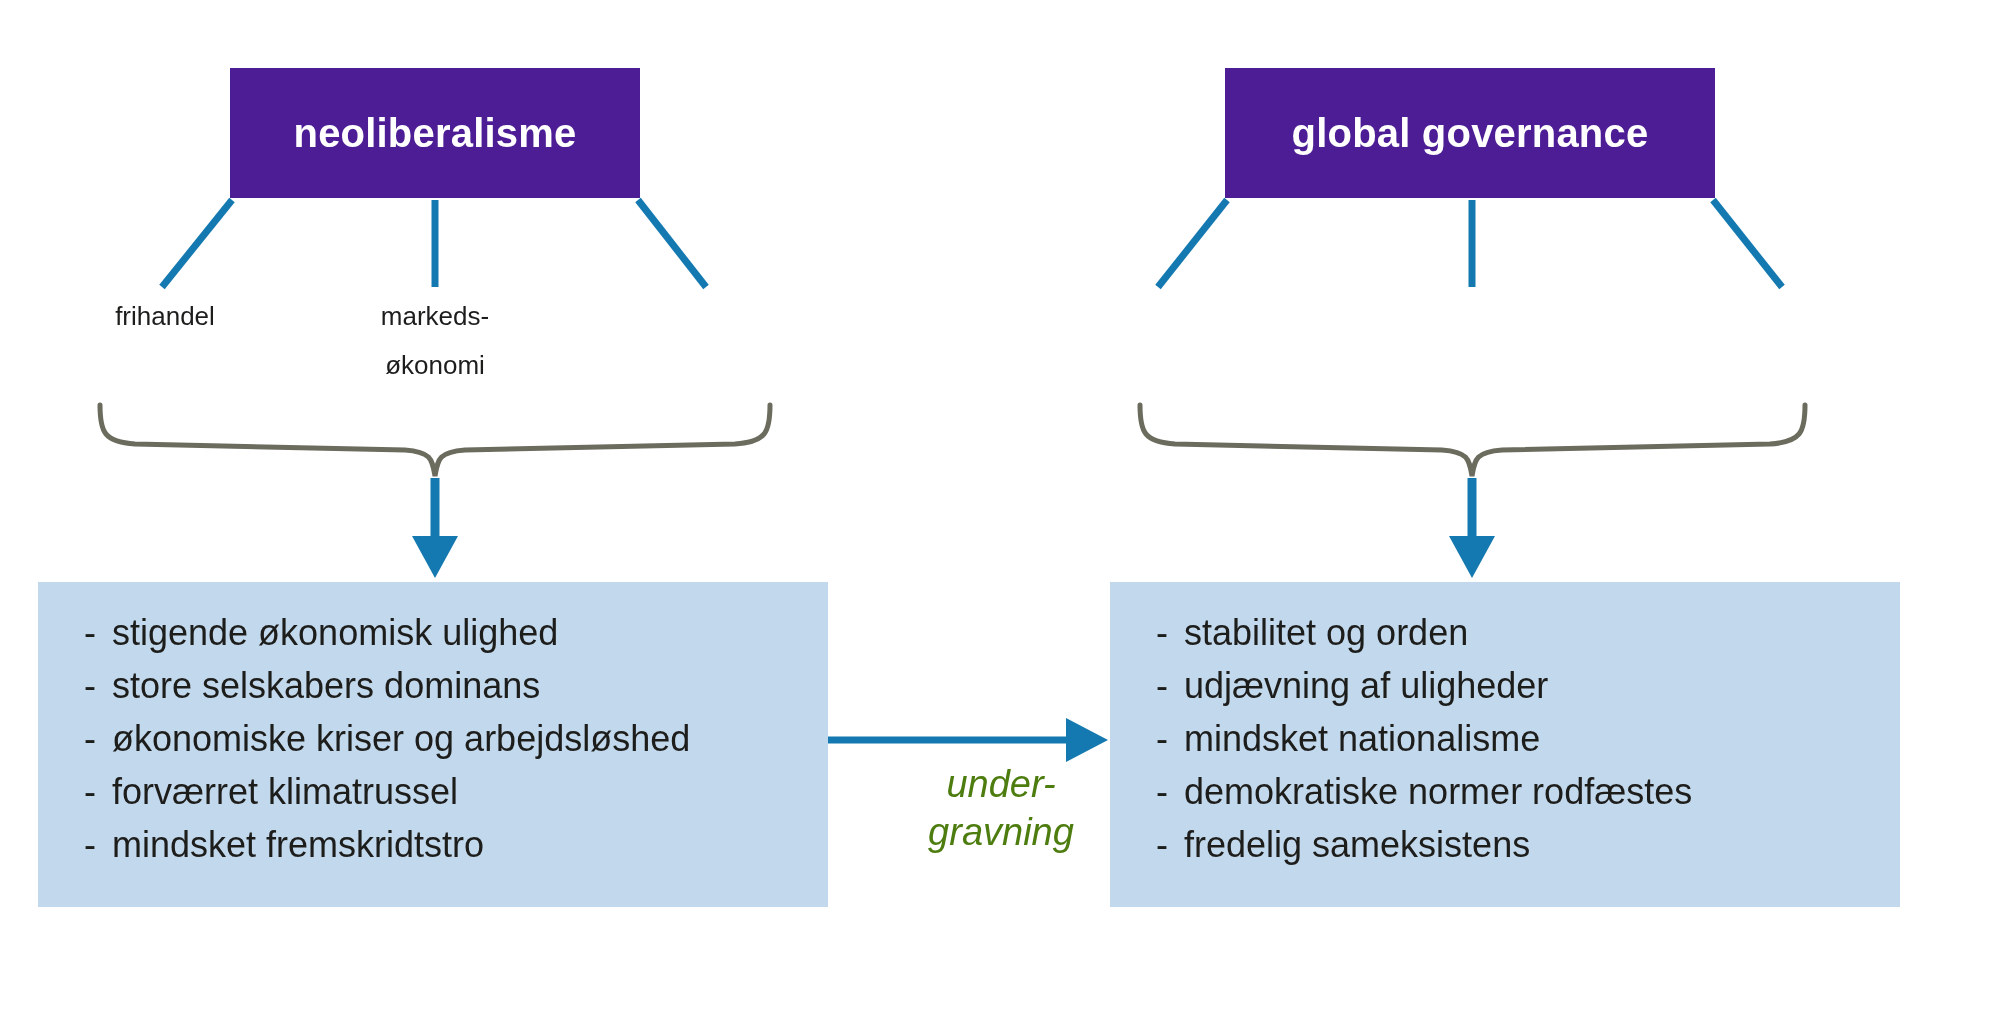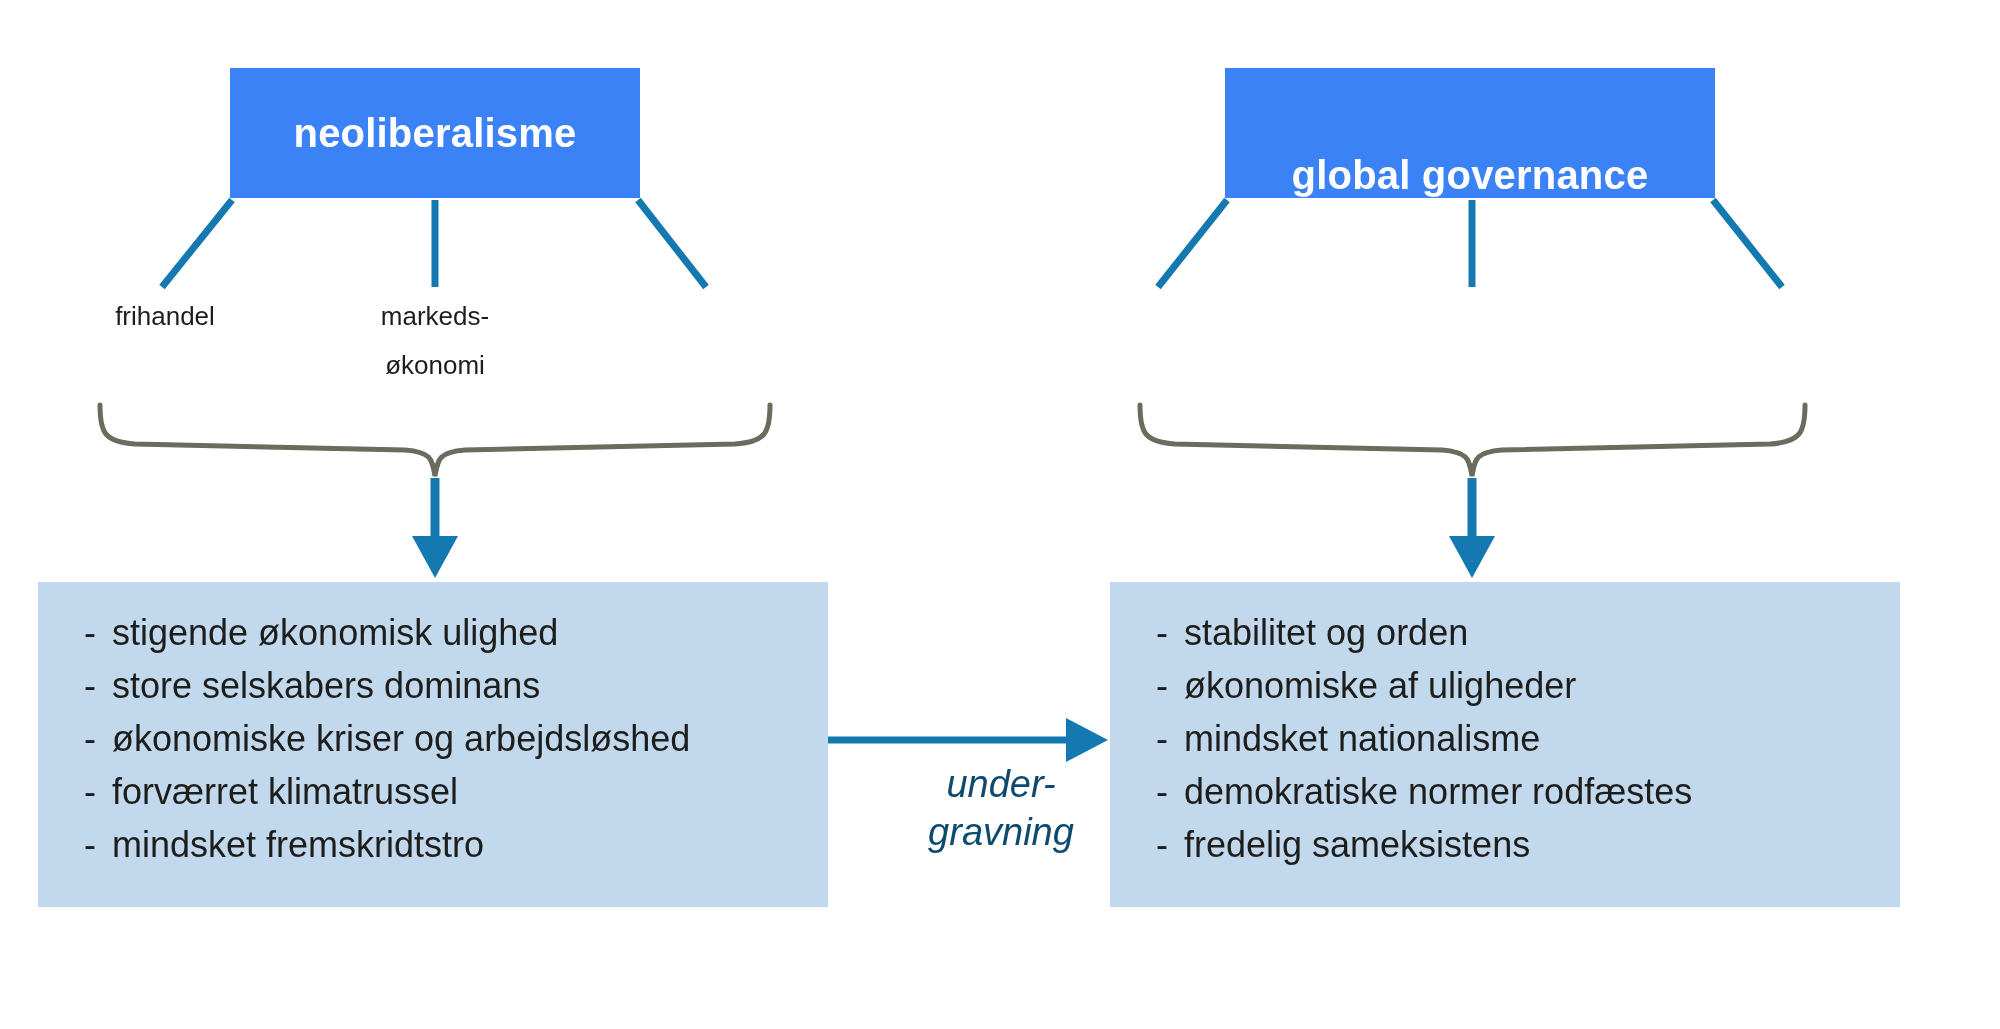--- a/index.html
+++ b/index.html
@@ -9,30 +9,30 @@
     font-family:"Liberation Sans", sans-serif;
     overflow:hidden;
     position:relative;
   }
   #stage{position:absolute;left:0;top:0;width:2000px;height:1029px;}
   .svg-layer{position:absolute;left:0;top:0;width:2000px;height:1029px;}
 
   
   .header-box{
     position:absolute;
-    background:#3b82f6;
+    background:#4c1d95;
     display:flex;align-items:center;justify-content:center;
     color:#ffffff;
     font-weight:bold;
     font-size:40px;
     letter-spacing:.2px;
     box-sizing:border-box;
   }
   #hdr-left{left:230px;top:68px;width:410px;height:130px;}
-  #hdr-right{left:1225px;top:68px;width:490px;height:130px;align-items:flex-end;}
+  #hdr-right{left:1225px;top:68px;width:490px;height:130px;}
 
   
   .branch-label{
     position:absolute;
     color:#1d1d1b;
     font-size:26px;
     line-height:49px;
     text-align:center;
     white-space:pre-line;
   }
@@ -60,21 +60,21 @@
   .bullet-text{flex:1 1 auto;}
 
   
   #undergravning{
     position:absolute;
     left:886px;top:760px;
     width:230px;
     font-style:italic;
     font-size:38px;
     line-height:48px;
-    color:#0c4a6e;
+    color:#4d7c0f;
     text-align:center;
     white-space:pre-line;
   }
 </style>
 </head>
 <body>
 
 <div id="stage">
 
   <svg class="svg-layer" viewBox="0 0 2000 1029">
@@ -151,21 +151,21 @@
     </div>
   </div>
 
   <div class="outcome-box" id="out-right">
     <div class="bullet-row">
       <span class="bullet-dash">-</span>
       <span class="bullet-text">stabilitet og orden</span>
     </div>
     <div class="bullet-row">
       <span class="bullet-dash">-</span>
-      <span class="bullet-text">økonomiske af uligheder</span>
+      <span class="bullet-text">udjævning af uligheder</span>
     </div>
     <div class="bullet-row">
       <span class="bullet-dash">-</span>
       <span class="bullet-text">mindsket nationalisme</span>
     </div>
     <div class="bullet-row">
       <span class="bullet-dash">-</span>
       <span class="bullet-text">demokratiske normer rodfæstes</span>
     </div>
     <div class="bullet-row">

